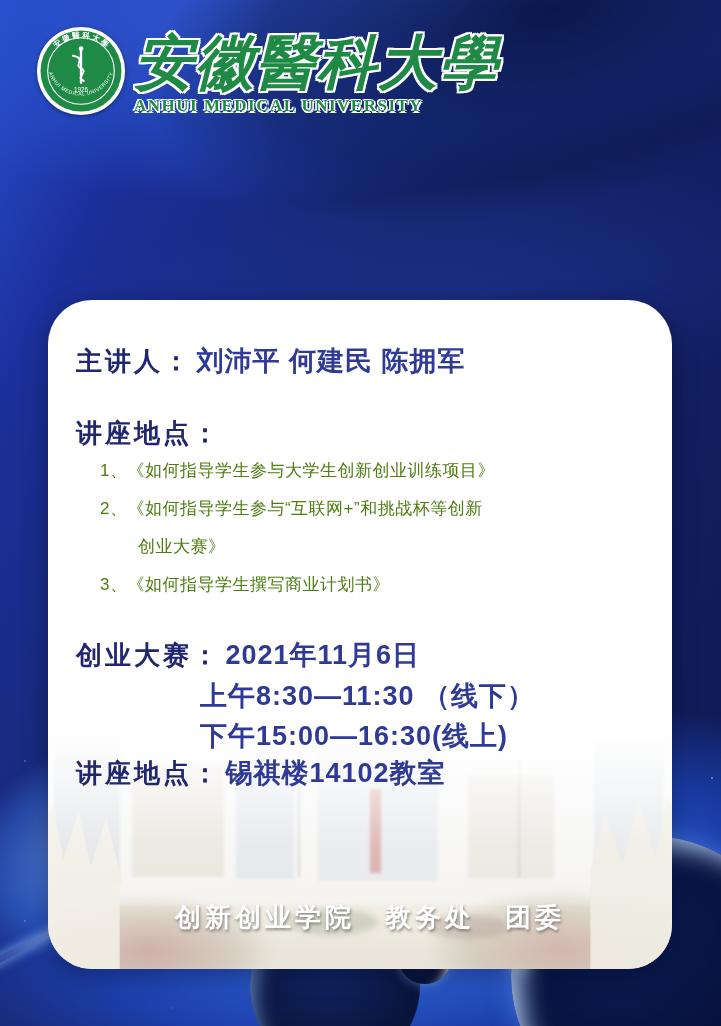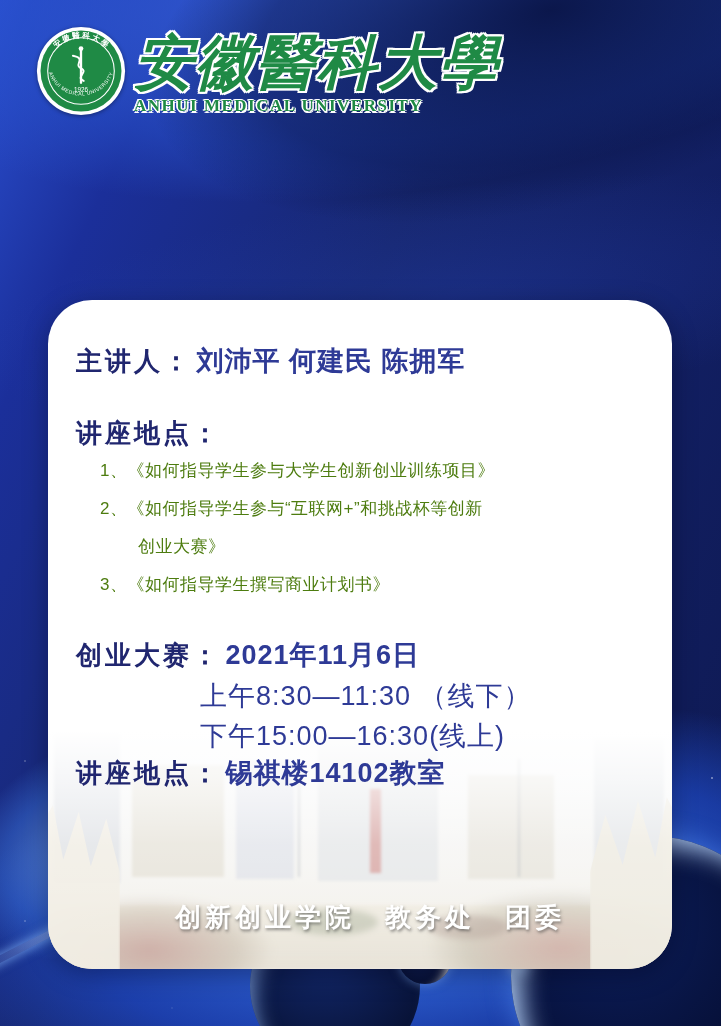--- a/index.html
+++ b/index.html
@@ -113,21 +113,21 @@
   .strong{ font-weight:bold; }
   .row{ line-height:34px; white-space:nowrap; }
   .topics-lbl{ display:block; margin-top:34px; line-height:34px; }
   .topic-line{
     margin-top:4px; padding-left:24px; font-size:17px; line-height:34px;
     color:#4d7c0f; white-space:nowrap; letter-spacing:0.5px;
   }
   .topic-line.cont{ padding-left:62px; }
   .time-row{ margin-top:36px; }
   .time-line{
-    padding-left:124px; font-size:27px; font-weight:normal; line-height:40px;
+    padding-left:124px; font-size:27px; font-weight:bold; line-height:40px;
     color:#2e3a96; white-space:nowrap; letter-spacing:1px;
   }
   .loc-row{ margin-top:0; }
 
   
   .photo{
     position:absolute; left:0; right:0; bottom:0; height:240px; z-index:1;
     border-radius:0 0 44px 44px; overflow:hidden;
     background:linear-gradient(180deg,#f2f5f9 0%,#efeeea 55%,#e9e3d4 100%);
   }

